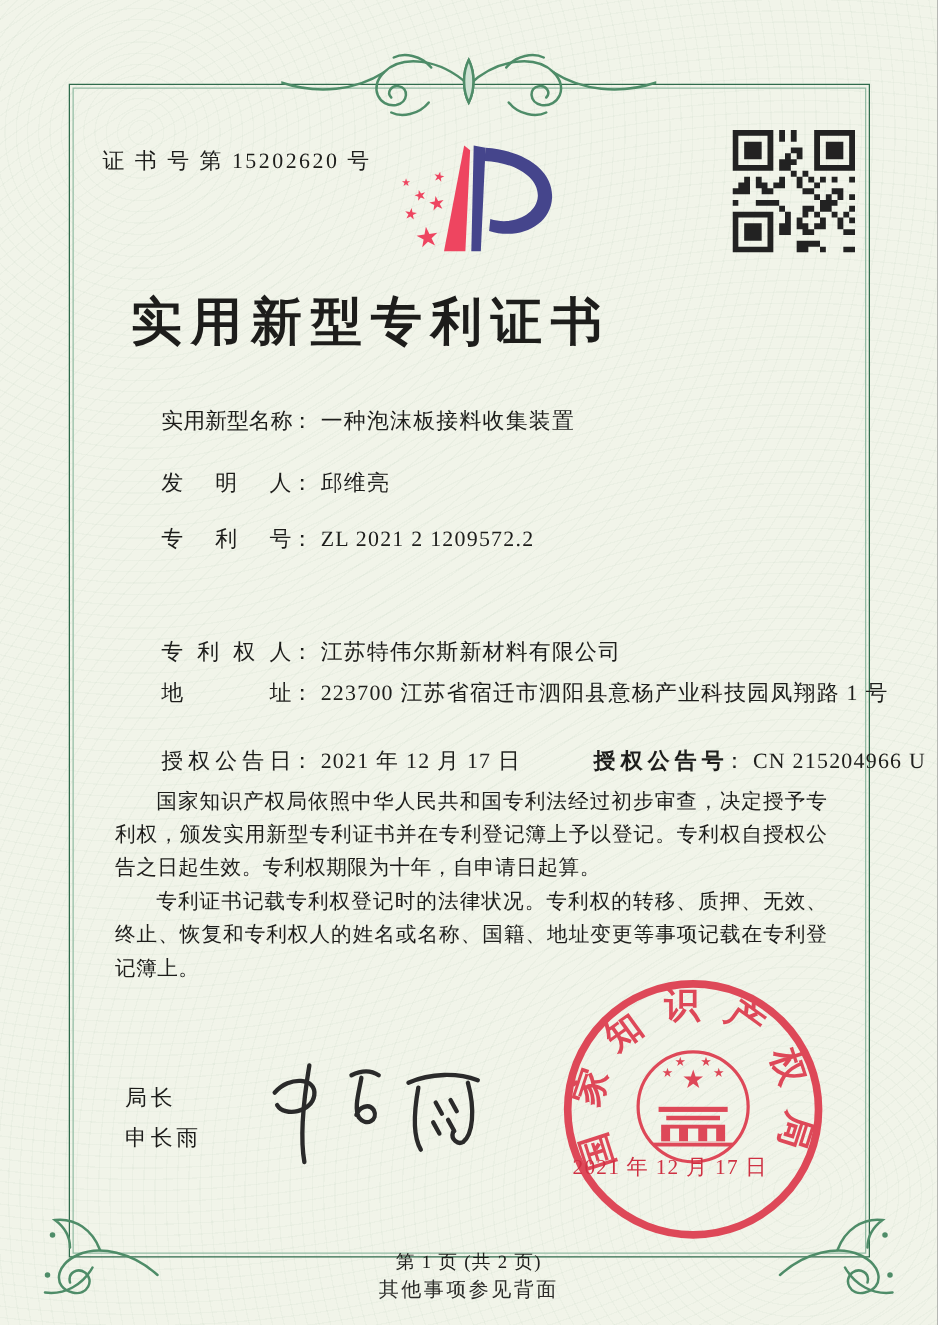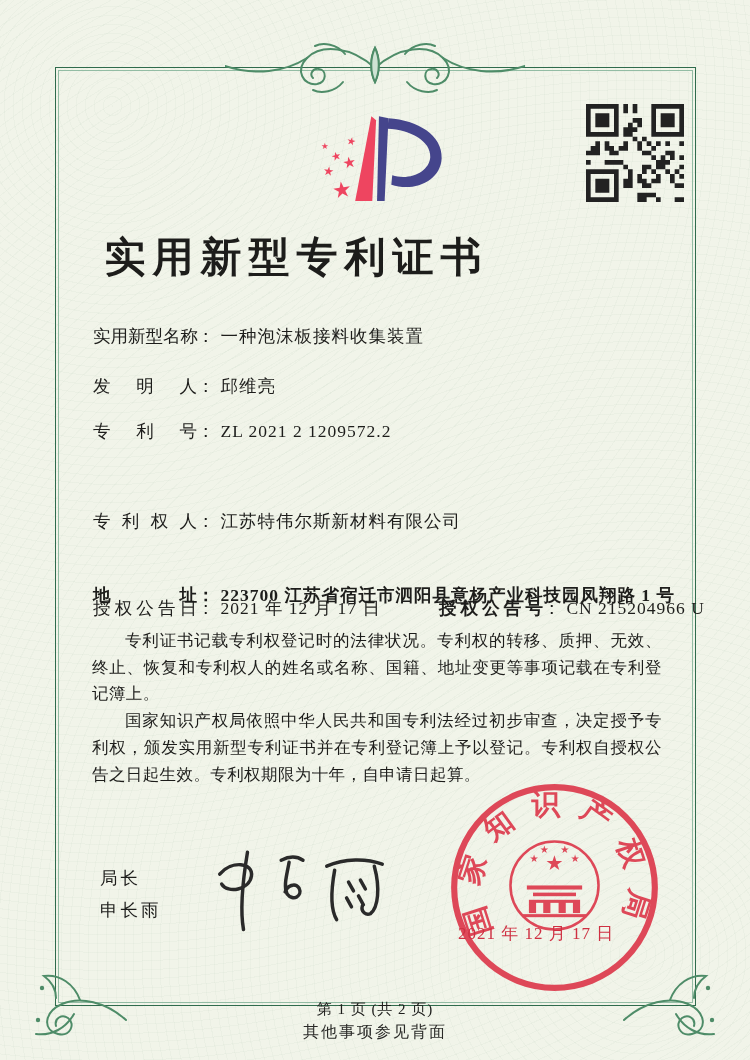--- a/index.html
+++ b/index.html
@@ -14,21 +14,21 @@
   }
   .frame{position:absolute;left:55px;top:67px;width:639px;height:937px;border:1.5px solid #2f6b4c;}
   .frame-inner{position:absolute;inset:2px;border:1px solid #93bca4;}
   .ornament{position:absolute;z-index:3;}
   .cert-no{position:absolute;left:82px;top:116px;font-size:17.5px;letter-spacing:2px;}
   .logo{position:absolute;left:302px;top:108px;width:152px;height:106px;}
   .qr{position:absolute;left:586px;top:104px;width:98px;height:98px;}
   .title{position:absolute;left:0;top:230px;width:593px;text-align:center;
          font-size:41px;font-weight:bold;letter-spacing:7px;}
   .frow{position:absolute;left:93px;width:570px;font-size:17.5px;white-space:nowrap;}
-  .flabel{display:inline-block;width:104px;text-align:justify;text-align-last:justify;vertical-align:bottom;}
+  .flabel{display:inline-block;width:104px;text-align:justify;text-align-last:justify;vertical-align:bottom;margin-left:36px;}
   .fcolon{display:inline;}
   .fvalue{margin-left:6px;letter-spacing:1px;}
   .grant2{margin-left:58px;font-weight:bold;}
   .paras{position:absolute;left:92px;top:628px;width:570px;font-size:16.5px;line-height:1.62;}
   .paras p{margin:0;text-indent:2em;text-align:justify;letter-spacing:0.4px;}
   .director{position:absolute;left:100px;top:862px;font-size:17.5px;line-height:32px;letter-spacing:3px;}
   .signature{position:absolute;left:190px;top:836px;width:218px;height:100px;}
   .seal{position:absolute;left:447px;top:780px;width:215px;height:215px;opacity:0.93;}
   .seal-date{position:absolute;left:458px;top:922px;font-size:17px;color:#cf3042;letter-spacing:1px;z-index:4;white-space:nowrap;}
   .page-note{position:absolute;left:0;top:976px;width:750px;text-align:center;font-size:15px;letter-spacing:1px;margin-top:24px;}
@@ -69,20 +69,21 @@
   <svg class="ornament" style="left:618px;top:958px;transform:scaleX(-1);" width="110" height="84" viewBox="0 0 110 84">
     <g fill="none" stroke="#4e8c68" stroke-width="2" stroke-linecap="round">
       <path d="M104,62 C84,44 58,38 40,46 C22,54 20,72 36,76 C48,79 54,66 46,60 C40,56 32,60 34,68"></path>
       <path d="M58,42 C52,26 38,16 22,18 C30,24 34,32 34,40"></path>
       <path d="M52,56 C44,70 30,78 14,76"></path>
       <circle cx="20" cy="30" r="2.2" fill="#4e8c68" stroke="none"></circle>
       <circle cx="16" cy="62" r="2.2" fill="#4e8c68" stroke="none"></circle>
     </g>
   </svg>
 
+  <div class="cert-no">证 书 号 第 15202620 号</div>
 
   <svg class="logo" viewBox="0 0 160 110">
     <g fill="#ee4560" text-anchor="middle" font-size="12">
       <text x="24" y="42" font-size="9">★</text>
       <text x="36" y="54" font-size="12" transform="rotate(-15 36 50)">★</text>
       <text x="52" y="38" font-size="11" transform="rotate(12 52 34)">★</text>
       <text x="50" y="62" font-size="16" transform="rotate(-10 50 57)">★</text>
       <text x="28" y="70" font-size="13" transform="rotate(8 28 66)">★</text>
       <text x="42" y="93" font-size="23" transform="rotate(-8 42 85)">★</text>
     </g>
@@ -102,30 +103,30 @@
   </div>
   <div class="frow" style="top:374px;font-family:Liberation Serif, serif;">
     <span class="flabel">发明人</span><span class="fcolon">：</span><span class="fvalue">邱维亮</span>
   </div>
   <div class="frow" style="top:419px;">
     <span class="flabel">专利号</span><span class="fcolon">：</span><span class="fvalue">ZL 2021 2 1209572.2</span>
   </div>
   <div class="frow" style="top:509px;">
     <span class="flabel">专利权人</span><span class="fcolon">：</span><span class="fvalue">江苏特伟尔斯新材料有限公司</span>
   </div>
-  <div class="frow" style="top:583px;font-weight:bold;">
+  <div class="frow" style="top:542px;">
     <span class="flabel">地址</span><span class="fcolon">：</span><span class="fvalue">223700 江苏省宿迁市泗阳县意杨产业科技园凤翔路 1 号</span>
   </div>
   <div class="frow" style="top:596px;">
     <span class="flabel">授权公告日</span><span class="fcolon">：</span><span class="fvalue">2021 年 12 月 17 日</span><span class="flabel grant2">授权公告号</span><span class="fcolon">：</span><span class="fvalue">CN 215204966 U</span>
   </div>
 
   <div class="paras">
+    <p>国家知识产权局依照中华人民共和国专利法经过初步审查，决定授予专利权，颁发实用新型专利证书并在专利登记簿上予以登记。专利权自授权公告之日起生效。专利权期限为十年，自申请日起算。</p>
     <p>专利证书记载专利权登记时的法律状况。专利权的转移、质押、无效、终止、恢复和专利权人的姓名或名称、国籍、地址变更等事项记载在专利登记簿上。</p>
-    <p>国家知识产权局依照中华人民共和国专利法经过初步审查，决定授予专利权，颁发实用新型专利证书并在专利登记簿上予以登记。专利权自授权公告之日起生效。专利权期限为十年，自申请日起算。</p>
   </div>
 
   <div class="director">
     <div>局长</div>
     <div>申长雨</div>
   </div>
 
   <svg class="signature" viewBox="0 0 220 100">
     <g fill="none" stroke="#2a2a2a" stroke-width="3.5" stroke-linecap="round">
       <path d="M30,38 C42,24 64,26 62,40 C60,54 38,58 32,48"></path>

